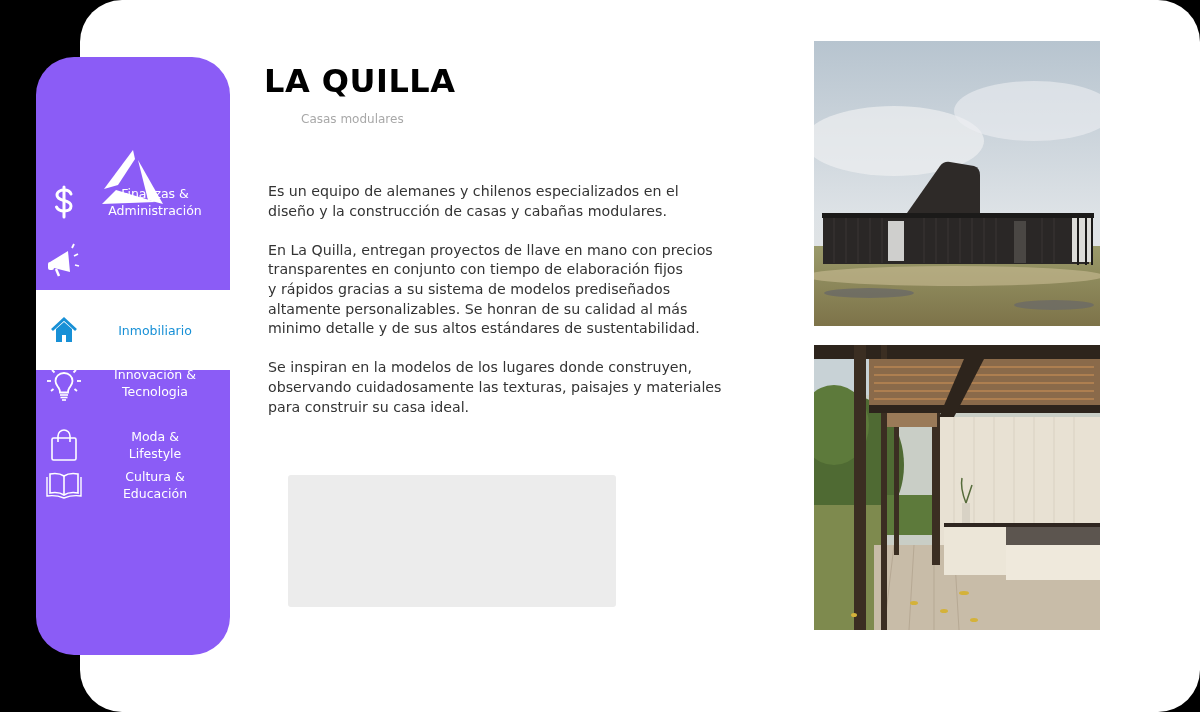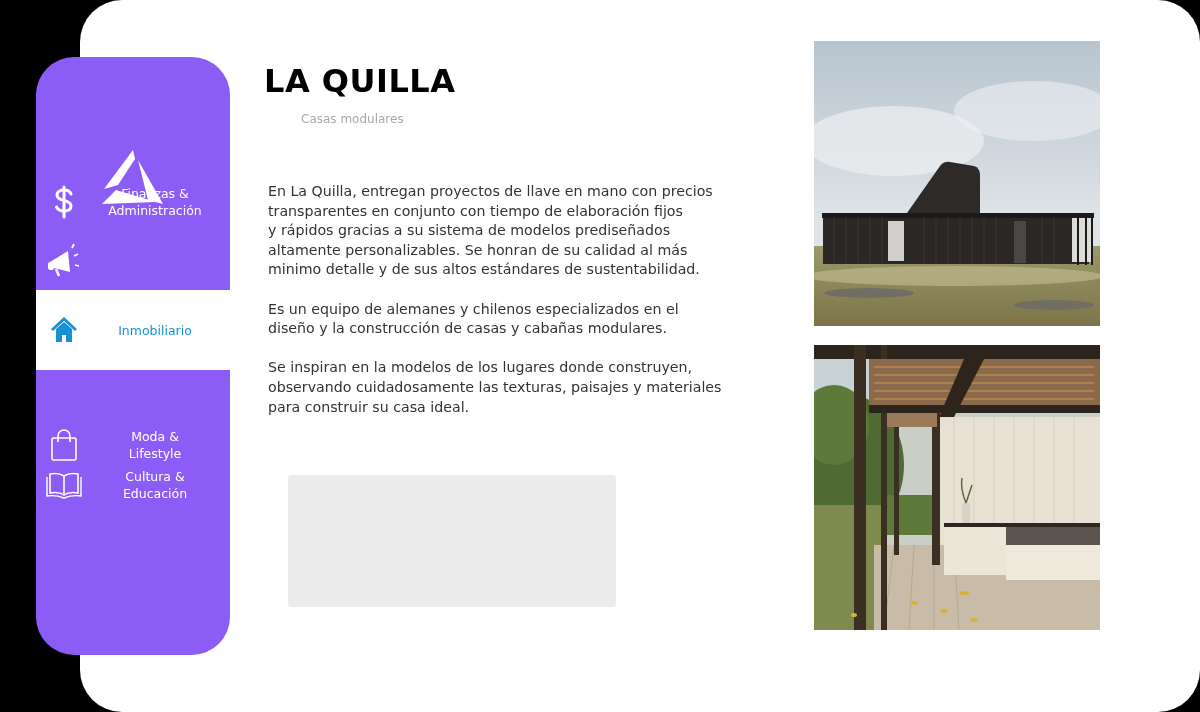--- a/index.html
+++ b/index.html
@@ -106,20 +106,39 @@
     <div class="nav-item active" style="top:233px; height:80px">
       <span class="icon">
         <svg width="28" height="26" viewBox="0 0 28 26">
           <polyline points="2,13 14,2 26,13" fill="none" stroke="#1890D6" stroke-width="2.8" stroke-linejoin="miter"></polyline>
           <path d="M6 12v13h6v-7h4v7h6V12L14 5z" fill="#1890D6"></path>
         </svg>
       </span>
       <span class="label">Inmobiliario</span>
     </div>
 
+    <div class="nav-item" style="top:296px">
+      <span class="icon">
+        <svg width="36" height="38" viewBox="0 0 36 38">
+          <path d="M18 9c-5 0-8.5 3.5-8.5 8 0 3.5 2.5 5.5 3.5 7.5 1 1.5 1 3 1 4h8c0-1 0-2.5 1-4 1-2 3.5-4 3.5-7.5 0-4.5-3.5-8-8.5-8z" fill="none" stroke="#fff" stroke-width="1.8"></path>
+          <line x1="14" y1="31" x2="22" y2="31" stroke="#fff" stroke-width="1.6"></line>
+          <line x1="14.5" y1="33.5" x2="21.5" y2="33.5" stroke="#fff" stroke-width="1.6"></line>
+          <line x1="16" y1="36" x2="20" y2="36" stroke="#fff" stroke-width="1.6"></line>
+          <line x1="18" y1="1" x2="18" y2="5" stroke="#fff" stroke-width="1.8"></line>
+          <line x1="6" y1="6" x2="8.5" y2="8.5" stroke="#fff" stroke-width="1.8"></line>
+          <line x1="30" y1="6" x2="27.5" y2="8.5" stroke="#fff" stroke-width="1.8"></line>
+          <line x1="1" y1="17" x2="5" y2="17" stroke="#fff" stroke-width="1.8"></line>
+          <line x1="31" y1="17" x2="35" y2="17" stroke="#fff" stroke-width="1.8"></line>
+          <line x1="5" y1="27" x2="7.5" y2="25" stroke="#fff" stroke-width="1.8"></line>
+          <line x1="31" y1="27" x2="28.5" y2="25" stroke="#fff" stroke-width="1.8"></line>
+        </svg>
+      </span>
+      <span class="label">Innovación &amp;
+Tecnologia</span>
+    </div>
 
     <div class="nav-item" style="top:358px">
       <span class="icon">
         <svg width="28" height="34" viewBox="0 0 28 34">
           <rect x="2" y="10" width="24" height="22" rx="1.5" fill="none" stroke="#fff" stroke-width="1.6"></rect>
           <path d="M8 14V8a6 6 0 0 1 12 0v6" fill="none" stroke="#fff" stroke-width="1.6"></path>
         </svg>
       </span>
       <span class="label">Moda &amp;
 Lifestyle</span>
@@ -136,27 +155,27 @@
       <span class="label">Cultura &amp;
 Educación</span>
     </div>
 
   </nav>
 
   <h1 class="title">LA QUILLA</h1>
   <div class="subtitle">Casas modulares</div>
 
   <div class="body-text">
+    <p>Es un equipo de alemanes y chilenos especializados en el
+diseño y la construcción de casas y cabañas modulares.</p>
     <p>En La Quilla, entregan proyectos de llave en mano con precios
 transparentes en conjunto con tiempo de elaboración fijos
 y rápidos gracias a su sistema de modelos prediseñados
 altamente personalizables. Se honran de su calidad al más
 minimo detalle y de sus altos estándares de sustentabilidad.</p>
-    <p>Es un equipo de alemanes y chilenos especializados en el
-diseño y la construcción de casas y cabañas modulares.</p>
     <p>Se inspiran en la modelos de los lugares donde construyen,
 observando cuidadosamente las texturas, paisajes y materiales
 para construir su casa ideal.</p>
   </div>
 
   <div class="placeholder-box"></div>
 
   <div class="photo photo1" title="Casa modular negra en paisaje de pastizal">
     <svg width="286" height="285" viewBox="0 0 286 285">
       <defs>

